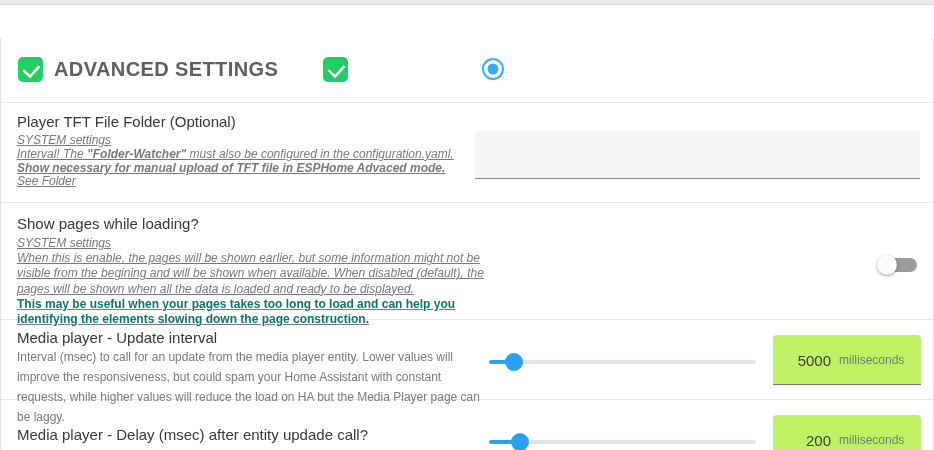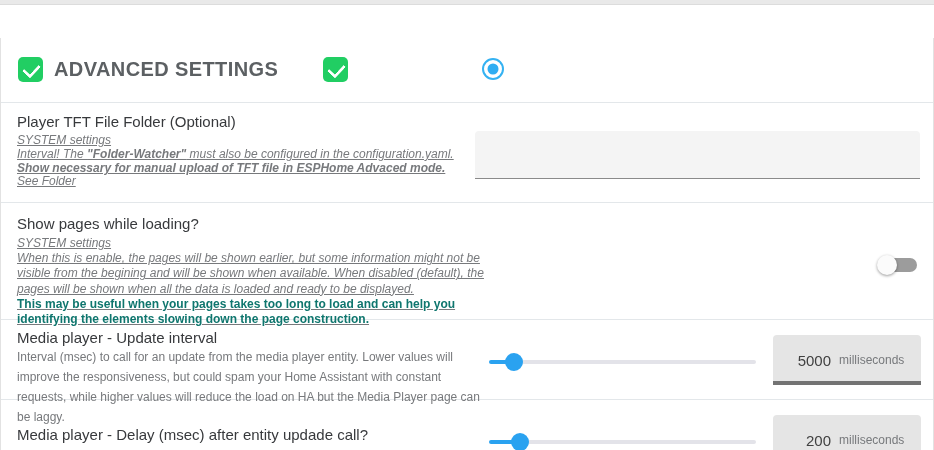--- a/index.html
+++ b/index.html
@@ -66,21 +66,21 @@
   .s4 .slider { top:33px; }
   .slider-track { position:absolute; left:0; top:7px; width:265px; height:4px; border-radius:2px; background:#e3e3e9; }
   .slider-fill { position:absolute; left:-2px; top:7px; height:4px; border-radius:2px; background:#2aa2f0; }
   .slider-thumb { position:absolute; top:0; width:18px; height:18px; border-radius:50%; background:#2aa2f0; }
   .fill-a { width:26px; } .thumb-a { left:504px; }
   .fill-b { width:31px; } .thumb-b { left:510px; }
   .s3 .slider-thumb, .s4 .slider-thumb { top:33px; }
 
   .value-box {
     position:absolute; left:772px; top:15px; width:148px; height:50px;
-    background:#e5e5e5; border-bottom:4px solid #737373; border-radius:4px 4px 0 0;
+    background:#bef264; border-bottom:1px solid #737373; border-radius:4px 4px 0 0;
   }
   .value-num { position:absolute; left:0; top:17px; width:58px; text-align:right; font-size:15px; color:#414141; }
   .value-unit { position:absolute; left:66px; top:18px; font-size:12px; color:#77797c; }
 </style>
 </head>
 <body>
 
 <div class="page">
   <div class="topbar"></div>
   <div class="card">

